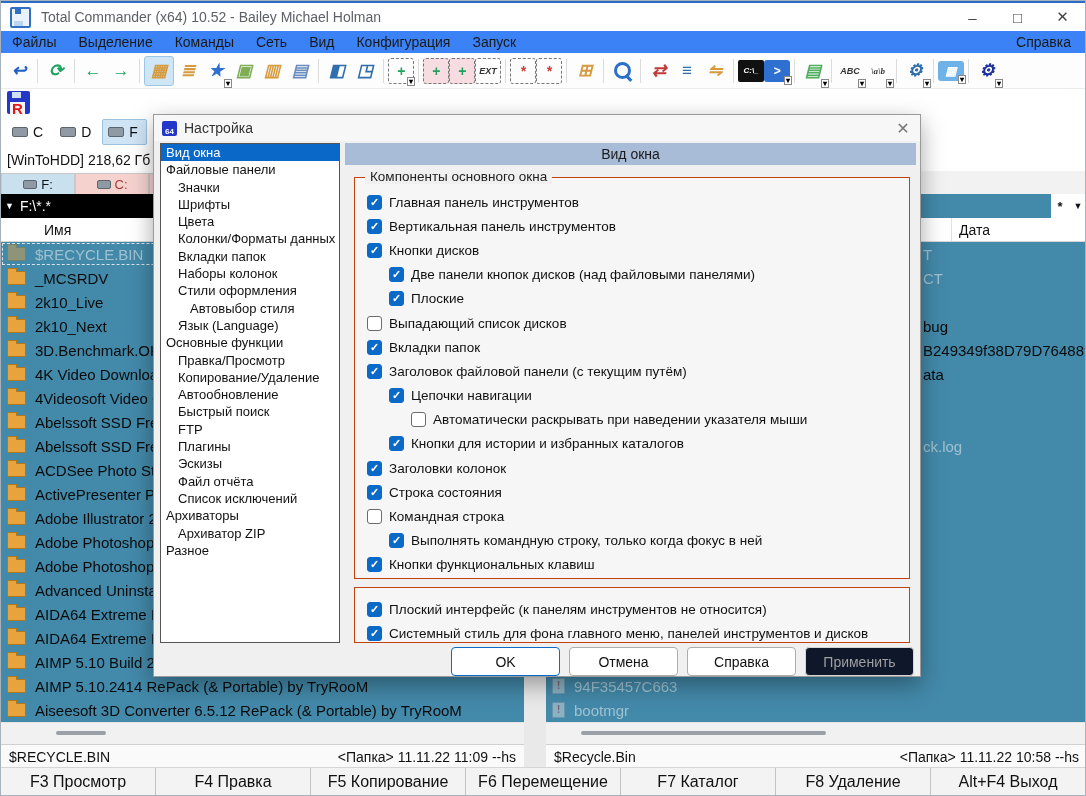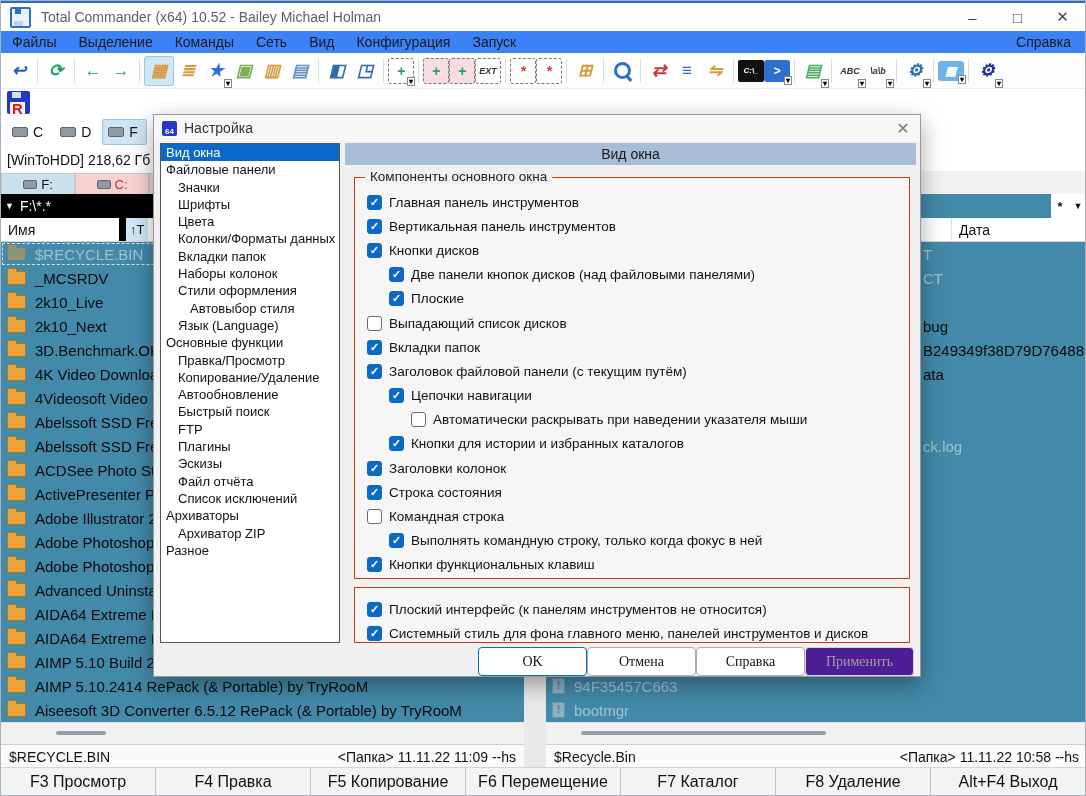--- a/index.html
+++ b/index.html
@@ -79,21 +79,21 @@
   .pathbar .dd-arrow{font-size:9px;margin-right:6px;color:#fff;}
   .pathbar-right{height:24px;display:flex;align-items:center;background:#fff;}
   .pathbar-right .teal{flex:1;height:24px;background:#4389a9;}
   .pr-btn{width:12px;height:20px;display:flex;align-items:center;justify-content:center;
           font-size:13px;font-weight:bold;color:#111;margin:0 3px;}
   .pr-btn.small{font-size:9px;}
 
   .headers{height:23px;display:flex;align-items:center;background:#fff;border-bottom:1px solid #d8d8d8;
            font-size:14px;color:#111;}
   .hcell{padding-left:7px;height:100%;display:flex;align-items:center;box-sizing:border-box;}
-  .hcell.name{flex:0 0 125px;border-right:7px solid #000000;}
+  .hcell.name{flex:0 0 125px;border-right:3px solid #000000;margin-left:36px;}
   .hcell.sort{background:#cfe8f8;padding:0 4px;font-size:13px;}
   .hcell.gap{flex:0 0 406px;border-right:1px solid #e0e0e0;}
 
   .filelist{height:480px;background:#4389a9;overflow:hidden;}
   .row{height:24px;display:flex;align-items:center;padding-left:6px;font-size:15px;color:#0b0b0b;
        box-sizing:border-box;white-space:nowrap;}
   .row .ficon{width:17px;height:12px;background:#e8a33d;border:1px solid #a97a25;border-radius:1px;
               position:relative;margin-right:9px;flex:0 0 auto;}
   .row .ficon:before{content:"";position:absolute;left:-1px;top:-4px;width:8px;height:3px;
                      background:#e8a33d;border:1px solid #a97a25;border-bottom:none;}
@@ -144,25 +144,25 @@
   .opts{padding:12px 0 0 12px;}
   #grp2 .opts{padding-top:9px;}
   .opt{display:flex;align-items:center;height:24.2px;font-size:13.5px;color:#111;}
   .opt.ind1{margin-left:22px;}
   .opt.ind2{margin-left:44px;}
   .cb{width:15px;height:15px;border:1px solid #6b6b6b;border-radius:3px;background:#fff;
       margin-right:7px;box-sizing:border-box;display:flex;align-items:center;justify-content:center;flex:0 0 auto;}
   .opt.checked .cb{background:#0b69c7;border-color:#0b69c7;}
   .opt.checked .cb:after{content:"✓";color:#fff;font-size:11px;font-weight:bold;line-height:11px;}
   .dlg-buttons{position:absolute;left:191px;top:532px;width:571px;height:36px;display:flex;
-               justify-content:flex-end;padding-right:2px;box-sizing:border-box;font-family:Liberation Serif, serif;}
+               justify-content:flex-end;gap:9px;padding-right:2px;box-sizing:border-box;}
   .dbtn{width:107px;height:27px;background:#fff;border:1px solid #adadad;border-radius:4px;
         font-size:14px;color:#111;display:flex;align-items:center;justify-content:center;}
   .dbtn.default{border:1.5px solid #0b69c7;}
-  .dbtn.disabled{color:#9f9f9f;border-color:#d6d6d6;background:#4c1d95;}
+  .dbtn.disabled{color:#9f9f9f;border-color:#d6d6d6;background:#0f172a;}
 </style>
 </head>
 <body>
 
 <div id="win">
   <div class="accent-top"></div>
 
   <div class="titlebar">
     <div class="app-icon"></div>
     <div class="title-text">Total Commander (x64) 10.52 - Bailey Michael Holman</div>
@@ -304,21 +304,21 @@
       <span class="tbi dd">
         <i style="color: rgb(79, 174, 95);">▤</i>
       </span>
       <span class="tbi sep">
         <i></i>
       </span>
       <span class="tbi txt dd">
         <i style="color: rgb(51, 51, 51);">ABC</i>
       </span>
       <span class="tbi txt dd">
-        <i style="color: rgb(51, 51, 51);">\a\b</i>
+        <i style="color: rgb(51, 51, 51); font-family: Liberation Serif, serif;">\a\b</i>
       </span>
       <span class="tbi sep">
         <i></i>
       </span>
       <span class="tbi dd">
         <i style="color: rgb(47, 111, 174);">⚙</i>
       </span>
       <span class="tbi sep">
         <i></i>
       </span>

